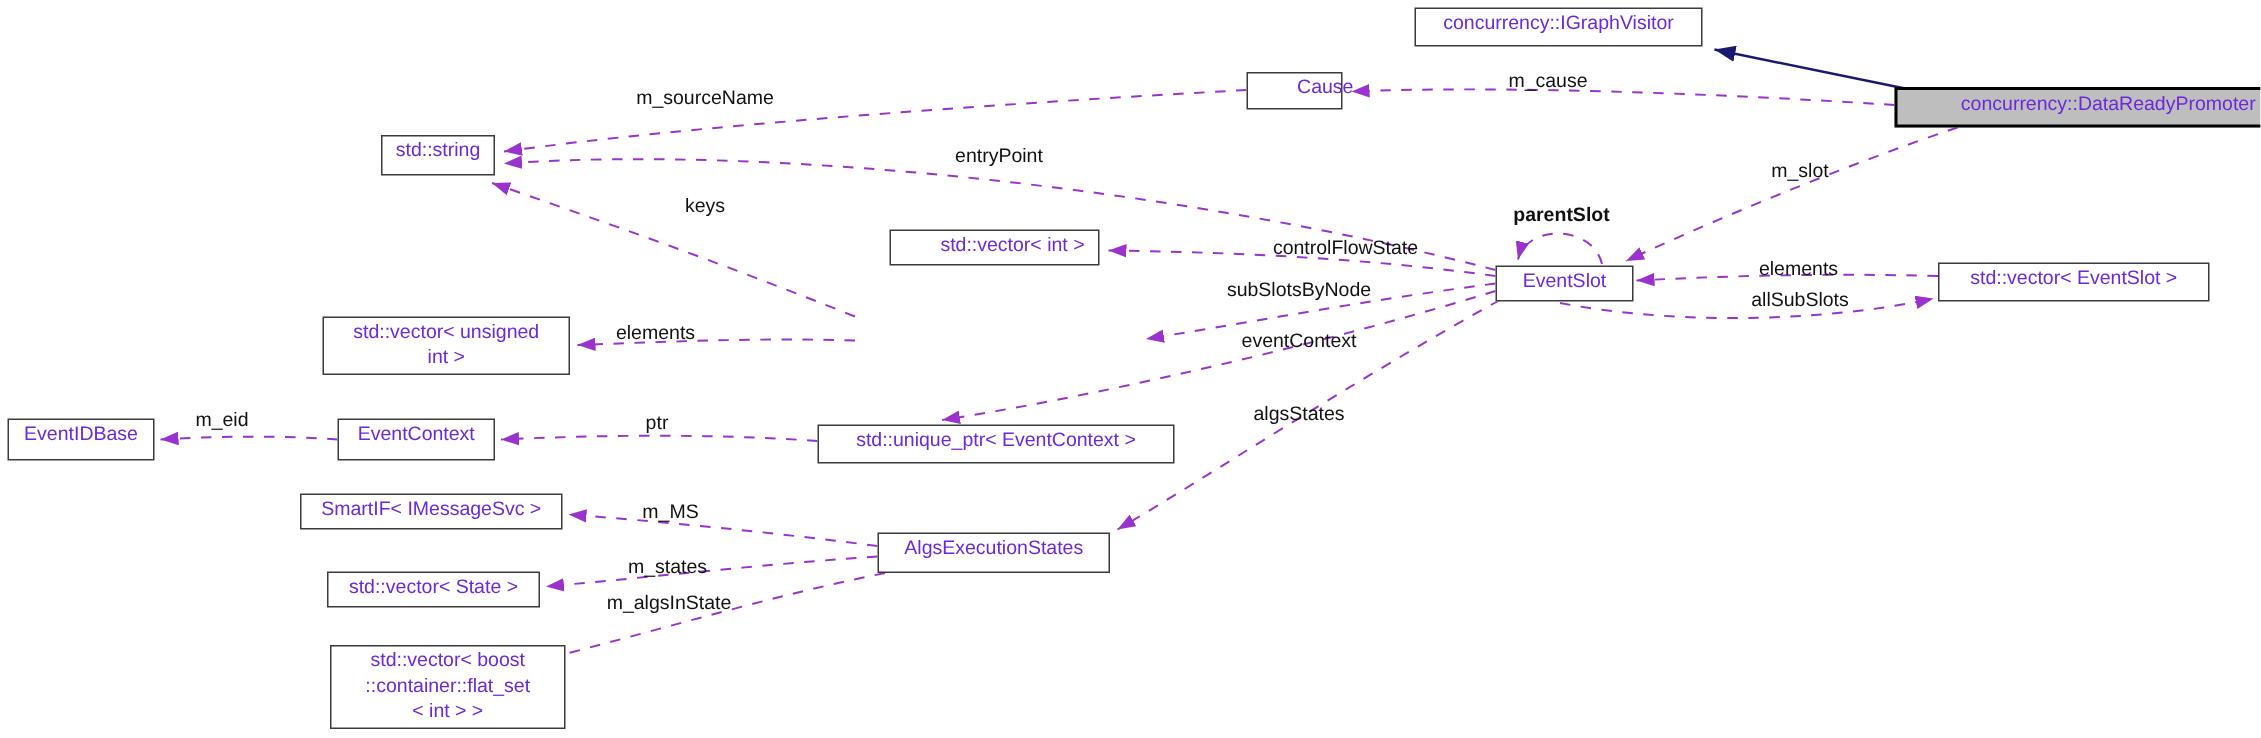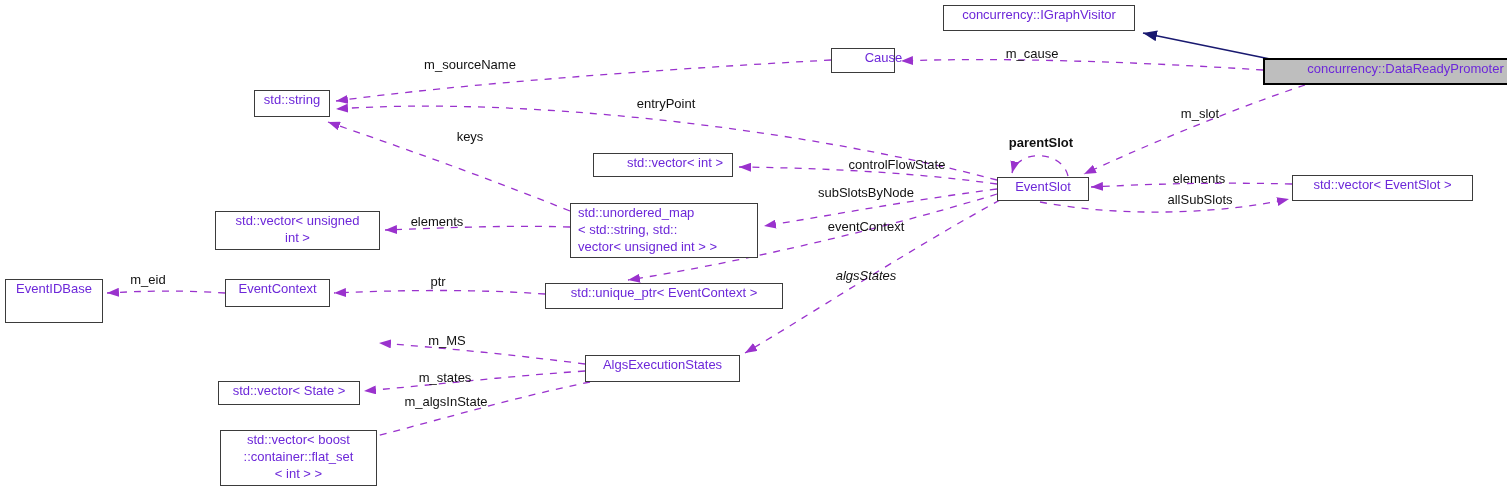--- a/index.html
+++ b/index.html
@@ -91,43 +91,41 @@
   </div>
 
   <div class="node" style="left:254px; top:90px; width:76px; height:27px;">
     <span>std::string</span>
   </div>
 
   <div class="node" style="left:593px; top:153px; width:140px; height:24px;padding-left:24px;">
     <span>std::vector&lt; int &gt;</span>
   </div>
 
-  <div class="node leftalign" style="left:570px; top:203px; width:188px; height:55px;">
-    <span>std::unordered_map</span>
-    <span>&lt; std::string, std::</span>
-    <span>vector&lt; unsigned int &gt; &gt;</span>
-  </div>
 
   <div class="node" style="left:215px; top:211px; width:165px; height:39px;">
     <span>std::vector&lt; unsigned</span>
     <span>int &gt;</span>
   </div>
 
-  <div class="node" style="left:5px; top:279px; width:98px; height:44px;">
+  <div class="node" style="left:5px; top:279px; width:98px; height:28px;">
     <span>EventIDBase</span>
   </div>
 
   <div class="node" style="left:225px; top:279px; width:105px; height:28px;">
     <span>EventContext</span>
   </div>
 
   <div class="node" style="left:545px; top:283px; width:238px; height:26px;">
     <span>std::unique_ptr&lt; EventContext &gt;</span>
   </div>
 
+  <div class="node" style="left:200px; top:329px; width:175px; height:24px;">
+    <span>SmartIF&lt; IMessageSvc &gt;</span>
+  </div>
 
   <div class="node" style="left:218px; top:381px; width:142px; height:24px;">
     <span>std::vector&lt; State &gt;</span>
   </div>
 
   <div class="node" style="left:585px; top:355px; width:155px; height:27px;">
     <span>AlgsExecutionStates</span>
   </div>
 
   <div class="node" style="left:220px; top:430px; width:157px; height:56px;">
@@ -149,20 +147,20 @@
   <div class="elabel" style="left:470px; top:129px;text-align:right;">keys</div>
   <div class="elabel" style="left:1032px; top:46px;">m_cause</div>
   <div class="elabel" style="left:1200px; top:106px;">m_slot</div>
   <div class="elabel" style="left:1041px; top:135px;font-weight:bold;">parentSlot</div>
   <div class="elabel" style="left:865px; top:157px;margin-left:32px;">controlFlowState</div>
   <div class="elabel" style="left:866px; top:185px;text-align:center;">subSlotsByNode</div>
   <div class="elabel" style="left:1199px; top:171px;">elements</div>
   <div class="elabel" style="left:1200px; top:192px;">allSubSlots</div>
   <div class="elabel" style="left:866px; top:219px;">eventContext</div>
   <div class="elabel" style="left:437px; top:214px;">elements</div>
-  <div class="elabel" style="left:866px; top:268px;font-style:italic;">algsStates</div>
+  <div class="elabel" style="left:866px; top:268px;">algsStates</div>
   <div class="elabel" style="left:438px; top:274px;">ptr</div>
   <div class="elabel" style="left:148px; top:272px;">m_eid</div>
   <div class="elabel" style="left:447px; top:333px;">m_MS</div>
   <div class="elabel" style="left:445px; top:370px;">m_states</div>
   <div class="elabel" style="left:446px; top:394px;">m_algsInState</div>
 
 </div>
 
 </body></html>

